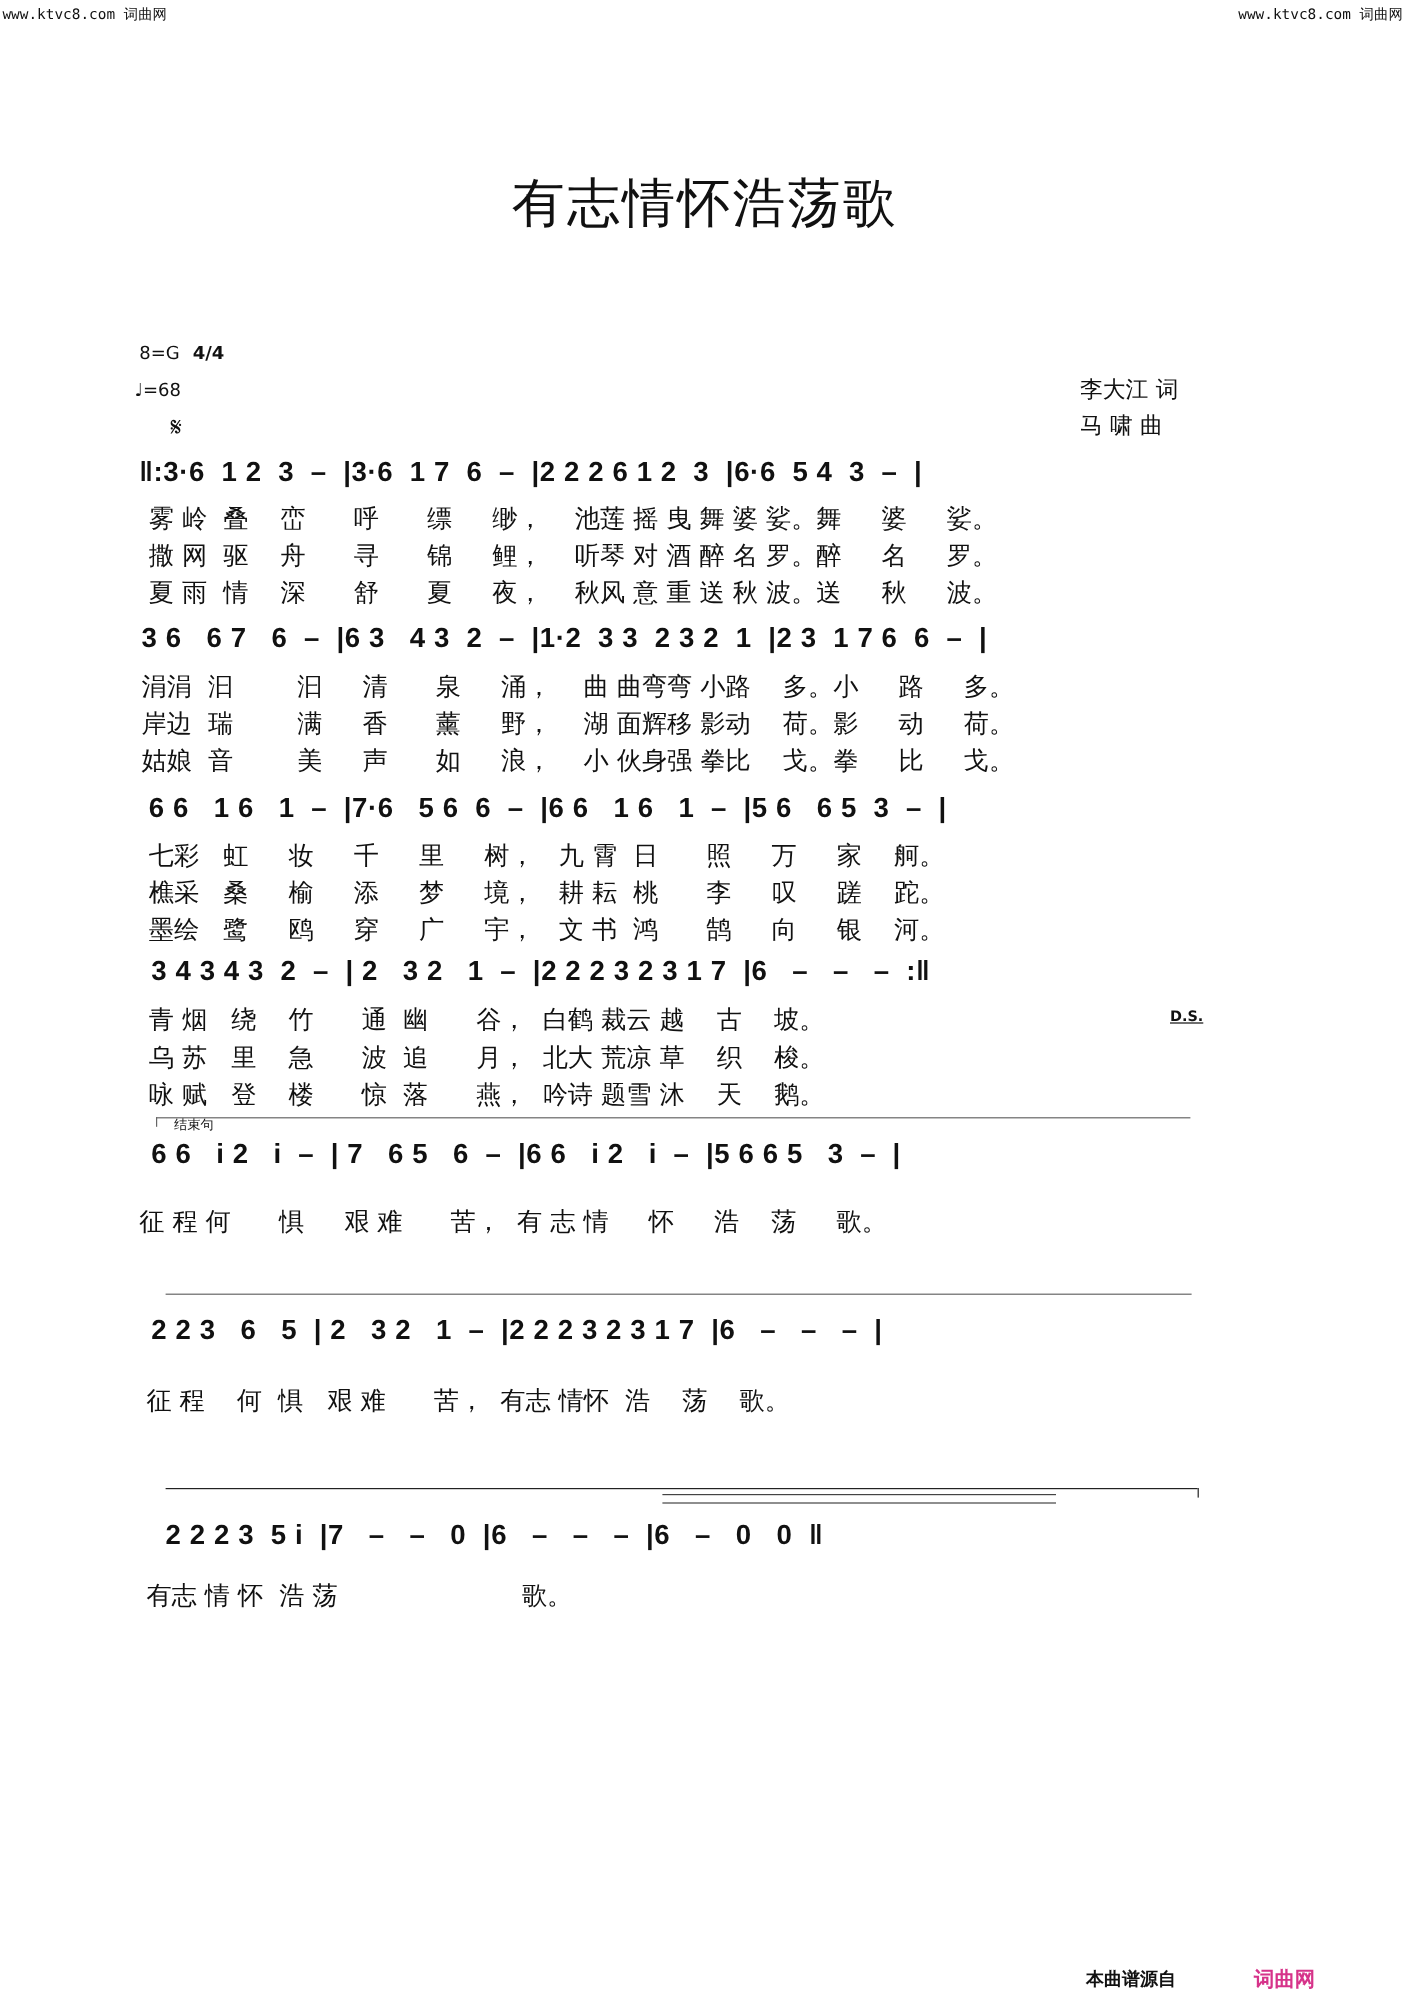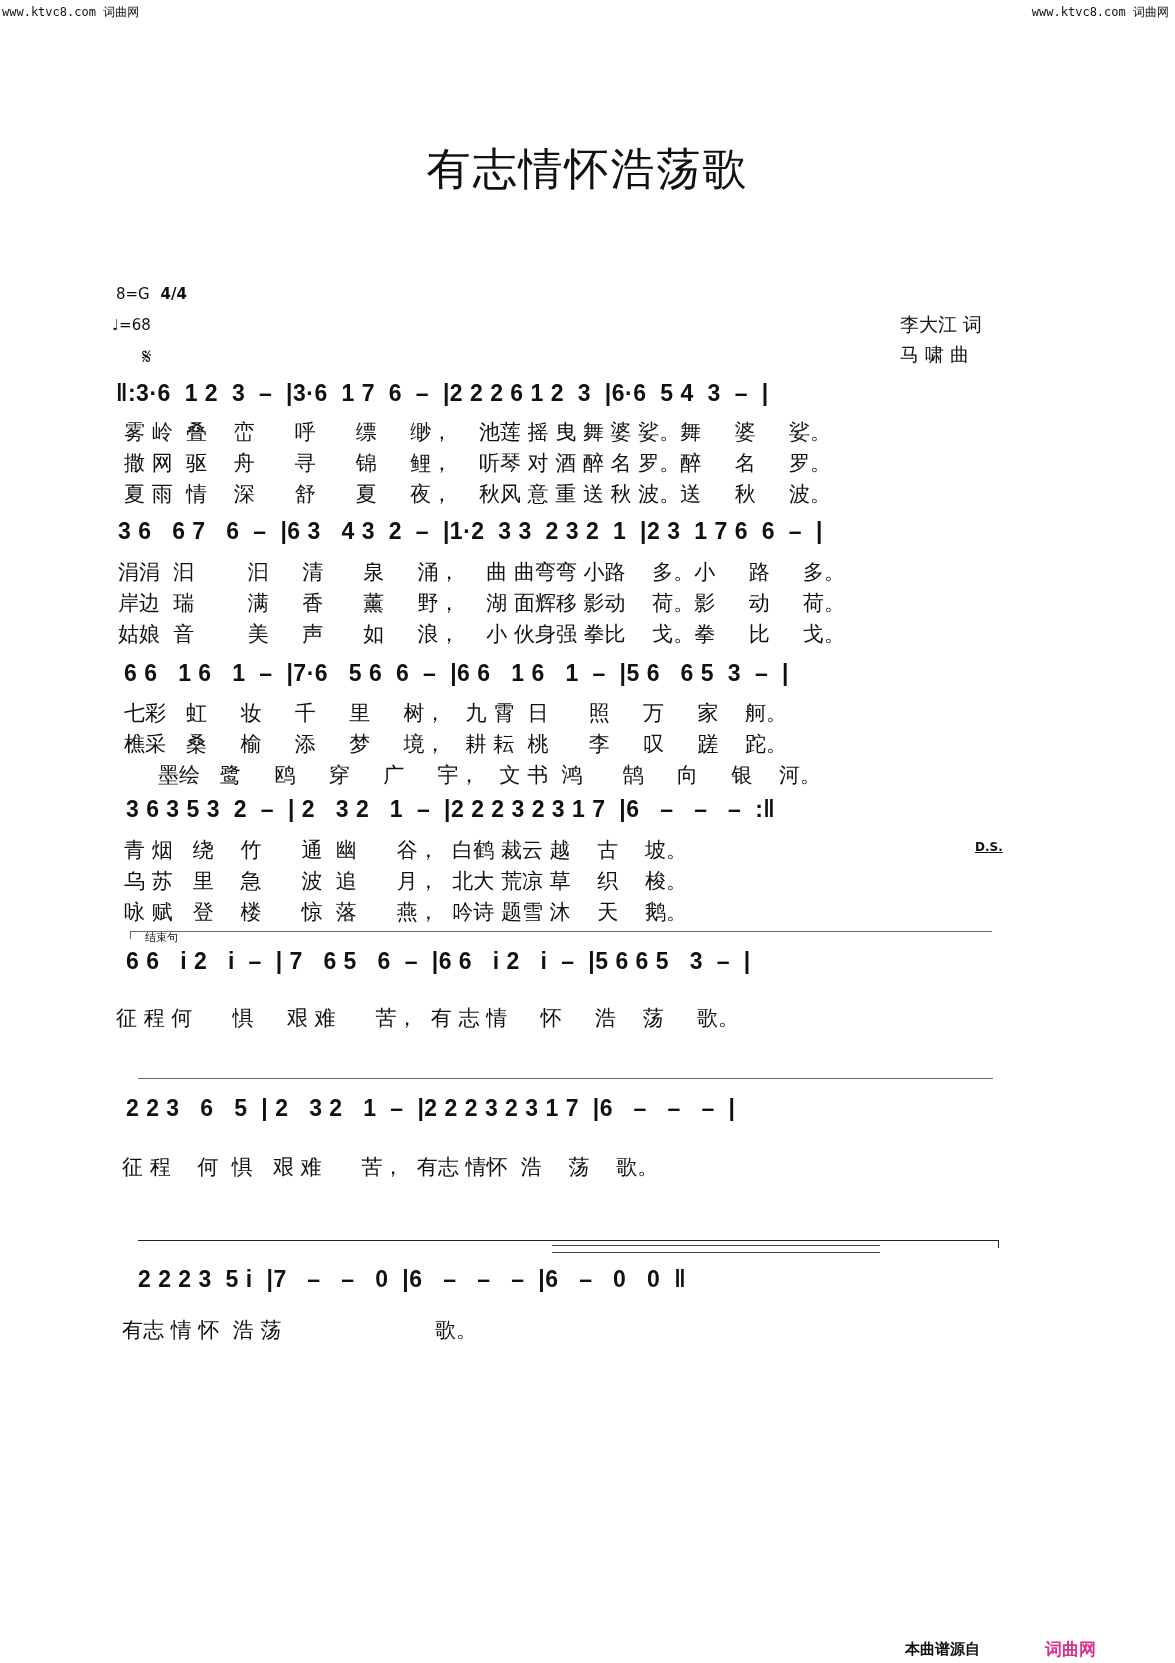--- a/index.html
+++ b/index.html
@@ -39,23 +39,23 @@
 <div class="abs lyric" style="left:124px;top:480px;">夏 雨  情    深      舒      夏     夜，    秋风 意 重 送 秋 波。送     秋     波。</div>
 
 <div class="abs notes" style="left:118px;top:518px;">3 6   6 7   6  –  |6 3   4 3  2  –  |1·2  3 3  2 3 2  1  |2 3  1 7 6  6  –  |</div>
 <div class="abs lyric" style="left:118px;top:558px;">涓涓  汩        汩     清      泉     涌，    曲 曲弯弯 小路    多。小     路     多。</div>
 <div class="abs lyric" style="left:118px;top:589px;">岸边  瑞        满     香      薰     野，    湖 面辉移 影动    荷。影     动     荷。</div>
 <div class="abs lyric" style="left:118px;top:620px;">姑娘  音        美     声      如     浪，    小 伙身强 拳比    戈。拳     比     戈。</div>
 
 <div class="abs notes" style="left:124px;top:660px;">6 6   1 6   1  –  |7·6   5 6  6  –  |6 6   1 6   1  –  |5 6   6 5  3  –  |</div>
 <div class="abs lyric" style="left:124px;top:699px;">七彩   虹     妆     千     里     树，   九 霄  日      照     万     家    舸。</div>
 <div class="abs lyric" style="left:124px;top:730px;">樵采   桑     榆     添     梦     境，   耕 耘  桃      李     叹     蹉    跎。</div>
-<div class="abs lyric" style="left:124px;top:761px;margin-left:34px;">墨绘   鹭     鸥     穿     广     宇，   文 书  鸿      鹄     向     银    河。</div>
+<div class="abs lyric" style="left:124px;top:761px;">墨绘   鹭     鸥     穿     广     宇，   文 书  鸿      鹄     向     银    河。</div>
 
-<div class="abs notes" style="left:126px;top:796px;">3 6 3 5 3  2  –  | 2   3 2   1  –  |2 2 2 3 2 3 1 7  |6   –   –   –  :‖</div>
+<div class="abs notes" style="left:126px;top:796px;">3 4 3 4 3  2  –  | 2   3 2   1  –  |2 2 2 3 2 3 1 7  |6   –   –   –  :‖</div>
 <div class="abs lyric" style="left:124px;top:836px;">青 烟   绕    竹      通  幽      谷，  白鹤 裁云 越    古    坡。</div>
 <div class="abs lyric" style="left:124px;top:867px;">乌 苏   里    急      波  追      月，  北大 荒凉 草    织    梭。</div>
 <div class="abs lyric" style="left:124px;top:898px;">咏 赋   登    楼      惊  落      燕，  吟诗 题雪 沐    天    鹅。</div>
 <div class="abs" style="left:975px;top:840px;font-weight:bold;font-size:12px;text-decoration:underline;">D.S.</div>
 
 <div class="abs rule" style="left:130px;top:931px;width:862px;"></div>
 <div class="abs" style="left:130px;top:931px;width:1px;height:8px;background:#666;"></div>
 <div class="abs" style="left:145px;top:930px;font-size:11px;">结束句</div>
 <div class="abs notes" style="left:126px;top:948px;">6 6   i 2   i  –  | 7   6 5   6  –  |6 6   i 2   i  –  |5 6 6 5   3  –  |</div>
 <div class="abs lyric" style="left:116px;top:1004px;">征 程 何      惧     艰 难      苦，  有 志 情     怀     浩    荡     歌。</div>

